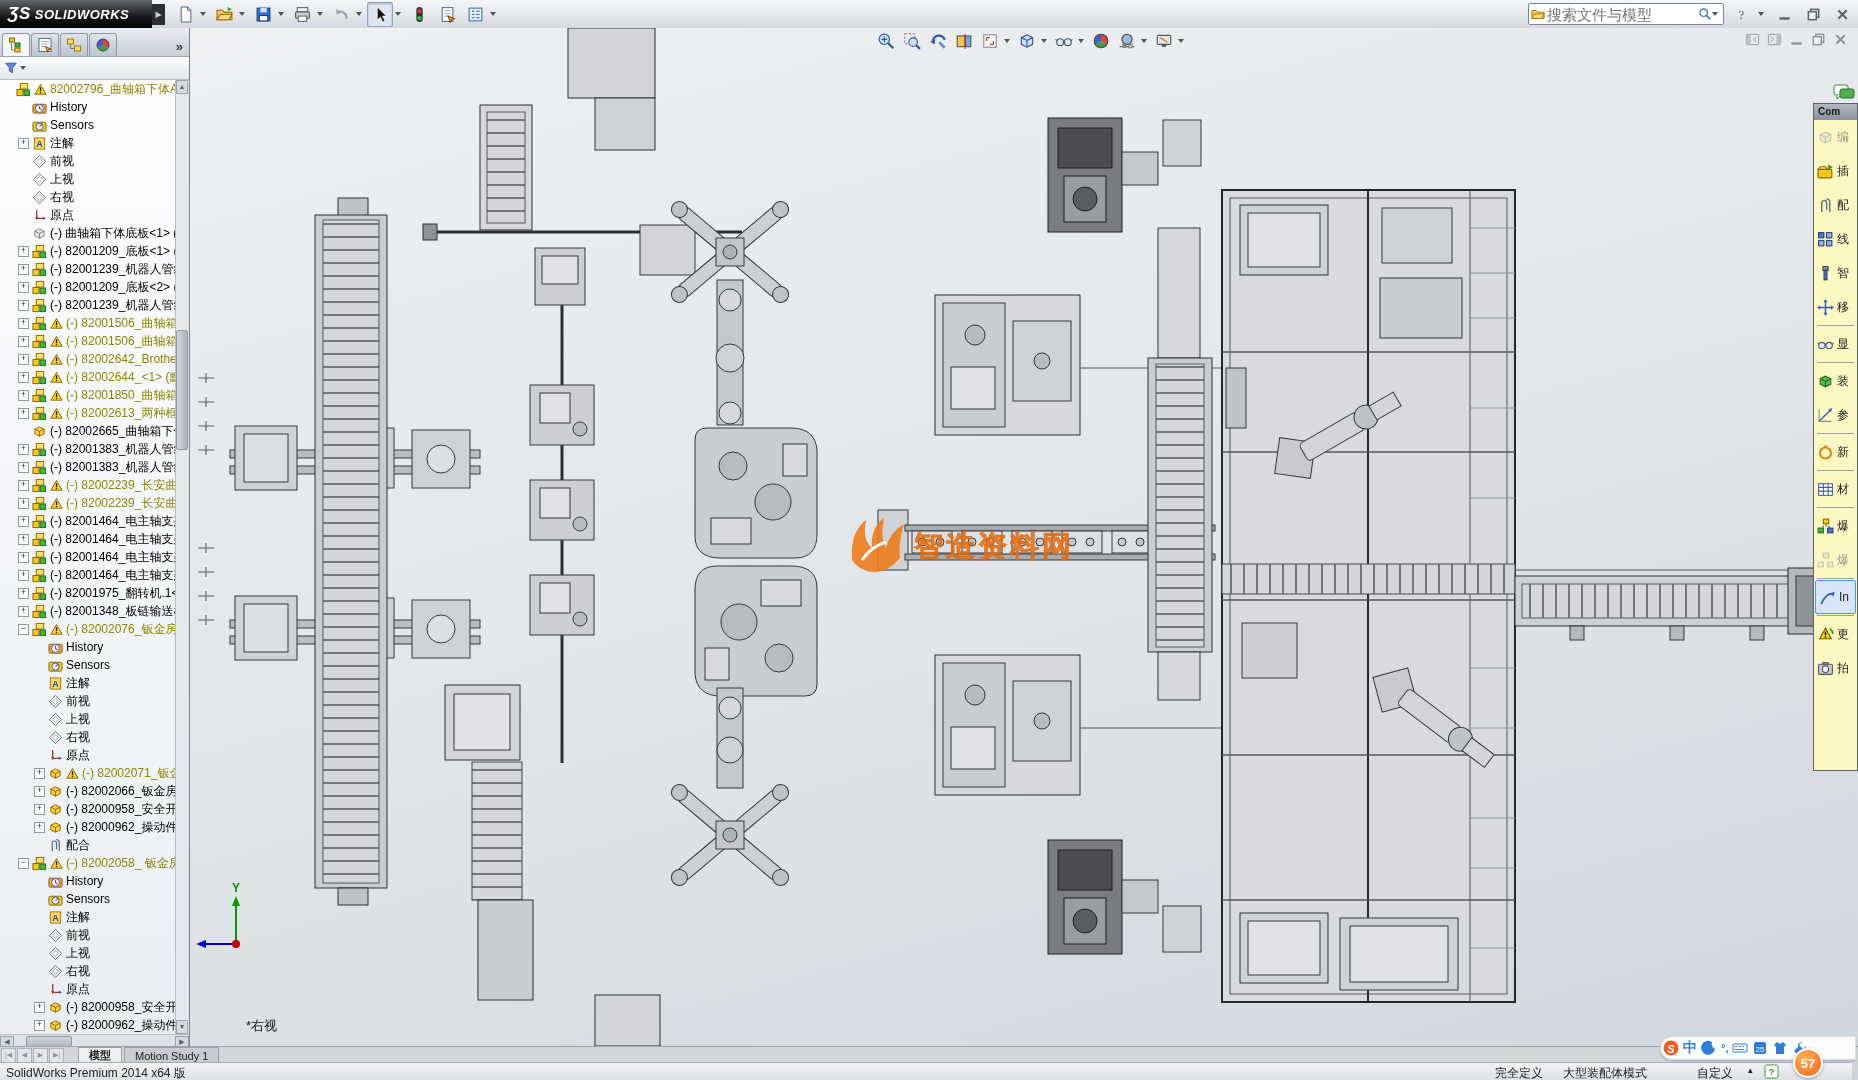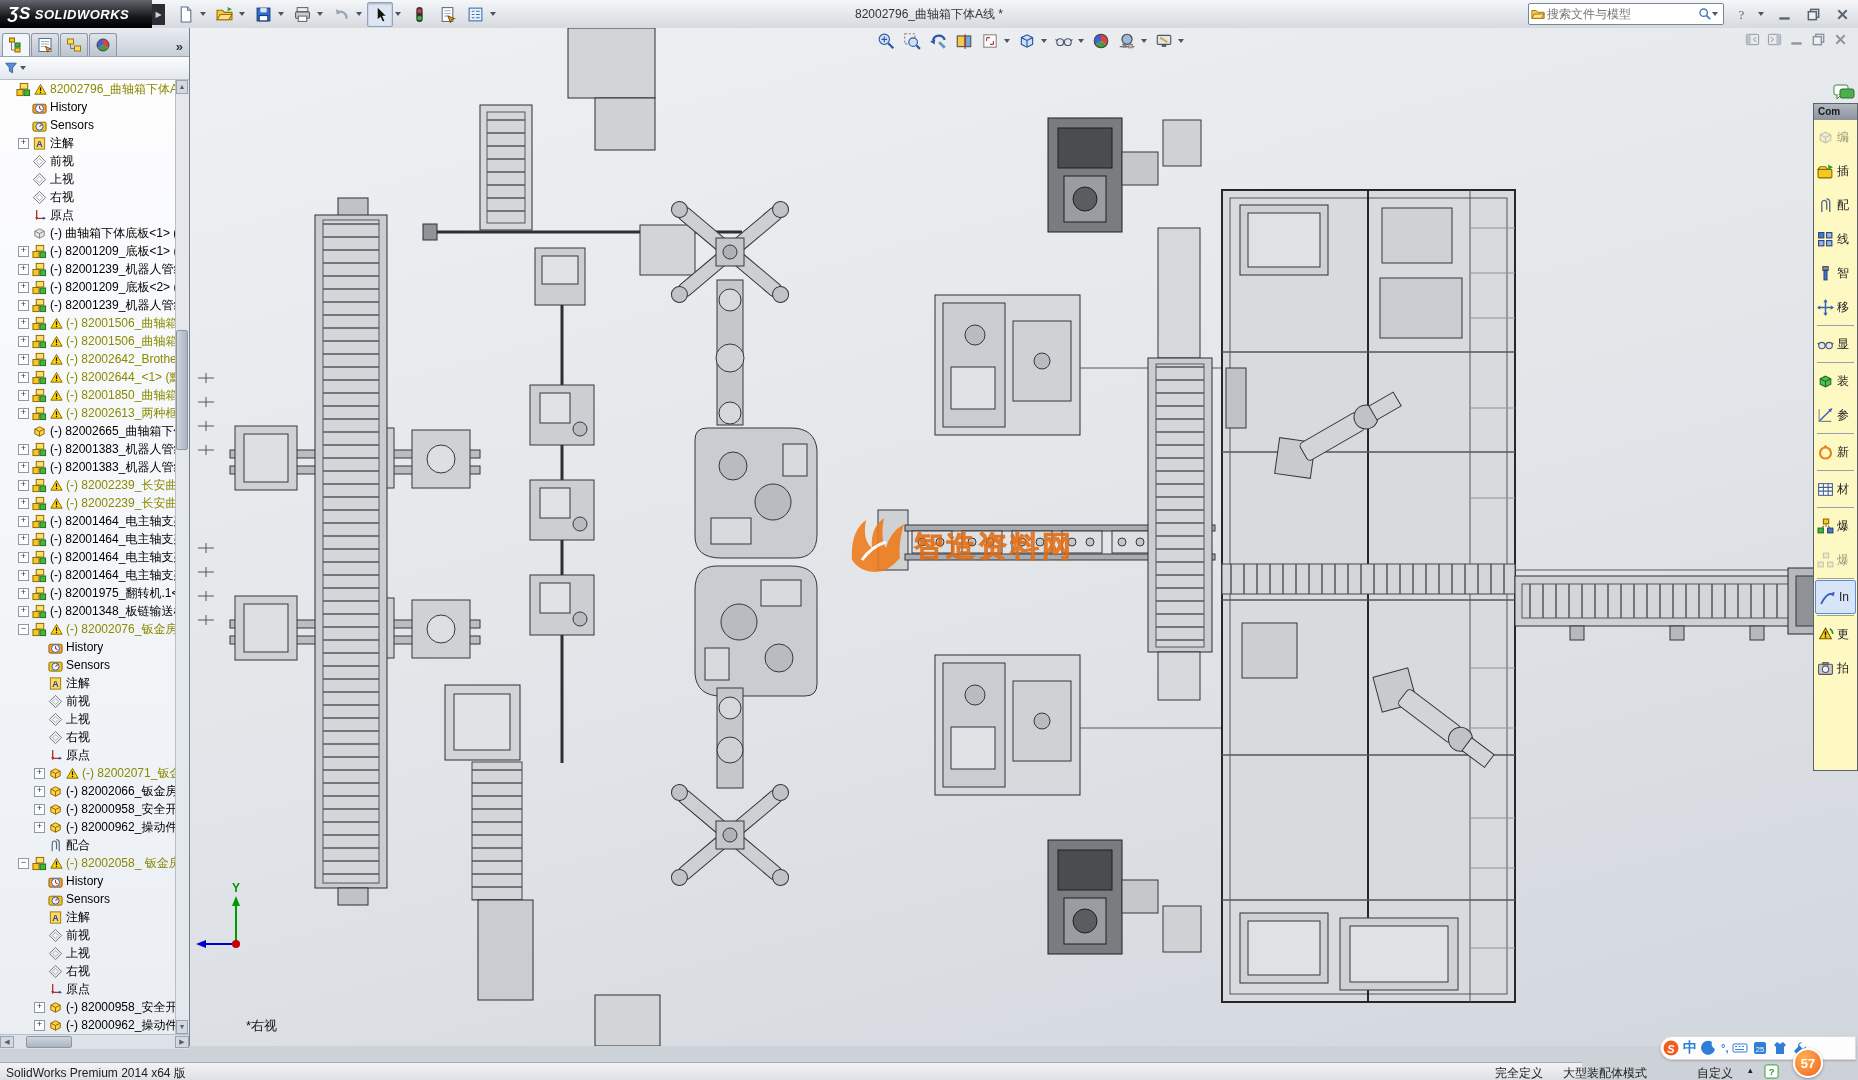--- a/index.html
+++ b/index.html
@@ -18,21 +18,21 @@
   .maintb{position:absolute;left:172px;top:2px;height:24px;display:flex;align-items:center;gap:2px;}
   .tbb{width:24px;height:23px;display:flex;align-items:center;justify-content:center;border:1px solid transparent;border-radius:2px;}
   .tbb svg{width:17px;height:17px;}
   .tbb.pressed{background:#dde6f2;border:1px solid #8ea4c0;box-shadow:inset 0 1px 2px rgba(0,0,0,.25);}
   .dd{width:0;height:0;border-left:3.5px solid transparent;border-right:3.5px solid transparent;
       border-top:4px solid #4c5560;margin:0 3px 0 0;}
   .ttl{position:absolute;left:0;right:0;top:6px;text-align:center;color:#333;font-size:12px;pointer-events:none;}
   .tbright{position:absolute;right:4px;top:3px;display:flex;align-items:center;gap:5px;}
   .search{width:190px;height:20px;background:#fff;border:1px solid #7a8694;border-radius:2px;
     display:flex;align-items:center;padding:0 2px;}
-  .search input{border:0;outline:0;flex:1;font-size:12px;min-width:0;font-family:"Liberation Sans",sans-serif;color:#444;background:transparent;}
+  .search input{border:0;outline:0;flex:1;font-size:15px;min-width:0;font-family:"Liberation Sans",sans-serif;color:#444;background:transparent;}
   .wbtn{width:24px;height:20px;display:flex;align-items:center;justify-content:center;}
   .wbtn svg{width:15px;height:15px;}
   
   .leftpanel{position:absolute;left:0;top:28px;width:190px;height:1018px;background:#eef1f4;
     border-right:1px solid #767f8b;box-sizing:border-box;}
   .ptabs{height:26px;background:linear-gradient(#e9edf2,#c8cfd8);border-bottom:1px solid #9aa3ae;
     display:flex;align-items:flex-end;padding:2px 2px 0 2px;gap:1px;}
   .ptab{width:26px;height:22px;border:1px solid #8d97a3;border-bottom:none;border-radius:3px 3px 0 0;
     background:linear-gradient(#dfe4ea,#bcc4cf);display:flex;align-items:center;justify-content:center;}
   .ptab.active{background:#f4f7fa;}
@@ -84,21 +84,21 @@
   .comment{position:absolute;left:1833px;top:84px;width:22px;height:20px;}
   .comment svg{width:22px;height:20px;}
   
   .bottomtabs{position:absolute;left:0;top:1046px;width:1858px;height:16px;background:#d2d6db;
     border-top:1px solid #9aa3ae;display:flex;align-items:center;}
   .navb{width:13px;height:13px;border:1px solid #aab2bc;background:#e2e6ea;color:#8b96a2;font-size:7px;
     display:flex;align-items:center;justify-content:center;margin-left:1px;}
   .btab{height:15px;padding:0 10px;border:1px solid #98a0aa;border-bottom:none;background:#c7ccd2;
     font-size:11px;display:flex;align-items:center;margin-left:2px;color:#222;}
   .btab.active{background:#eef1f4;font-weight:bold;}
-  .statusbar{position:absolute;left:0;top:1062px;width:1582px;height:18px;
+  .statusbar{position:absolute;left:0;top:1062px;width:1852px;height:18px;
     background:linear-gradient(#f2f3f5,#dcdfe3);border-top:1px solid #a6adb5;font-size:12px;color:#222;}
   .statusbar .sb{position:absolute;top:2px;white-space:nowrap;}
   .helpbox{position:absolute;top:1px;width:15px;height:15px;}
   .imebar{position:absolute;left:1660px;top:1036px;width:196px;height:24px;background:#fdfdfd;
     border:1px solid #dcdcdc;border-radius:12px 0 0 12px;display:flex;align-items:center;gap:4px;
     padding:0 4px 0 2px;box-sizing:border-box;box-shadow:0 1px 2px rgba(0,0,0,.2);}
   .imebar svg{width:16px;height:16px;}
   .imebar .zh{color:#2f7fd6;font-weight:bold;font-size:14px;}
   .imebadge{position:absolute;left:1793px;top:1048px;width:30px;height:30px;border-radius:50%;
     background:radial-gradient(circle at 35% 30%,#ffb050,#f2641e);border:2px solid #fff;box-sizing:border-box;
@@ -178,21 +178,20 @@
         </span>
       <span class="tbb">
           <svg viewBox="0 0 16 16">
             <rect x="2" y="2" width="12" height="12" fill="#eaf0fa" stroke="#3a6ea5"></rect>
             <path d="M4.5 5 H7 M8.5 5 H12 M4.5 8 H7 M8.5 8 H12 M4.5 11 H7 M8.5 11 H12" stroke="#3a6ea5"></path>
           </svg>
         </span>
         <span class="dd"></span>
     </div>
 
-    <div class="ttl">82002796_曲轴箱下体A线 *</div>
 
     <div class="tbright">
       <div class="search">
         <svg viewBox="0 0 16 16" width="14" height="14">
             <path d="M1 4 H6 L8 6 H15 V13 H1 Z" fill="#f7c948" stroke="#9a6d00"></path>
             <path d="M1 13 L4 8 H15 L12 13 Z" fill="#ffe08a" stroke="#9a6d00"></path>
           </svg>
         <input placeholder="搜索文件与模型" style="">
         <svg viewBox="0 0 16 16" width="14" height="14">
             <circle cx="6.5" cy="6.5" r="4.2" fill="none" stroke="#4878b8" stroke-width="1.6"></circle>
@@ -1419,20 +1418,28 @@
           <svg viewBox="0 0 16 16">
             <rect x="1.5" y="4" width="13" height="9.5" rx="1" fill="#c8ccd2" stroke="#555"></rect>
             <circle cx="8" cy="8.7" r="3" fill="#eef2f8" stroke="#555"></circle>
             <rect x="5.5" y="2.5" width="5" height="2" fill="#8a9098" stroke="#555"></rect>
           </svg>
           <span class="rplbl">拍</span>
         </div>
       </div>
   </div>
 
+  <div class="bottomtabs">
+    <span class="navb">|◀</span>
+    <span class="navb">◀</span>
+    <span class="navb">▶</span>
+    <span class="navb">▶|</span>
+    <span class="btab active" style="margin-left:14px;">模型</span>
+    <span class="btab">Motion Study 1</span>
+  </div>
 
   <div class="statusbar">
     <span class="sb" style="left:6px">SolidWorks Premium 2014 x64 版</span>
     <span class="sb" style="left:1495px">完全定义</span>
     <span class="sb" style="left:1563px">大型装配体模式</span>
     <span class="sb" style="left:1697px">自定义</span>
     <span class="sb" style="left:1748px;font-size:9px">▴</span>
     <span class="helpbox" style="left:1764px"><svg viewBox="0 0 16 16">
           <rect x="1" y="1" width="14" height="14" rx="2" fill="#fff" stroke="#2f9a2f"></rect>
           <text x="8" y="12" font-size="10" font-weight="bold" fill="#2f9a2f" text-anchor="middle" font-family="Liberation Sans,sans-serif">?</text>

